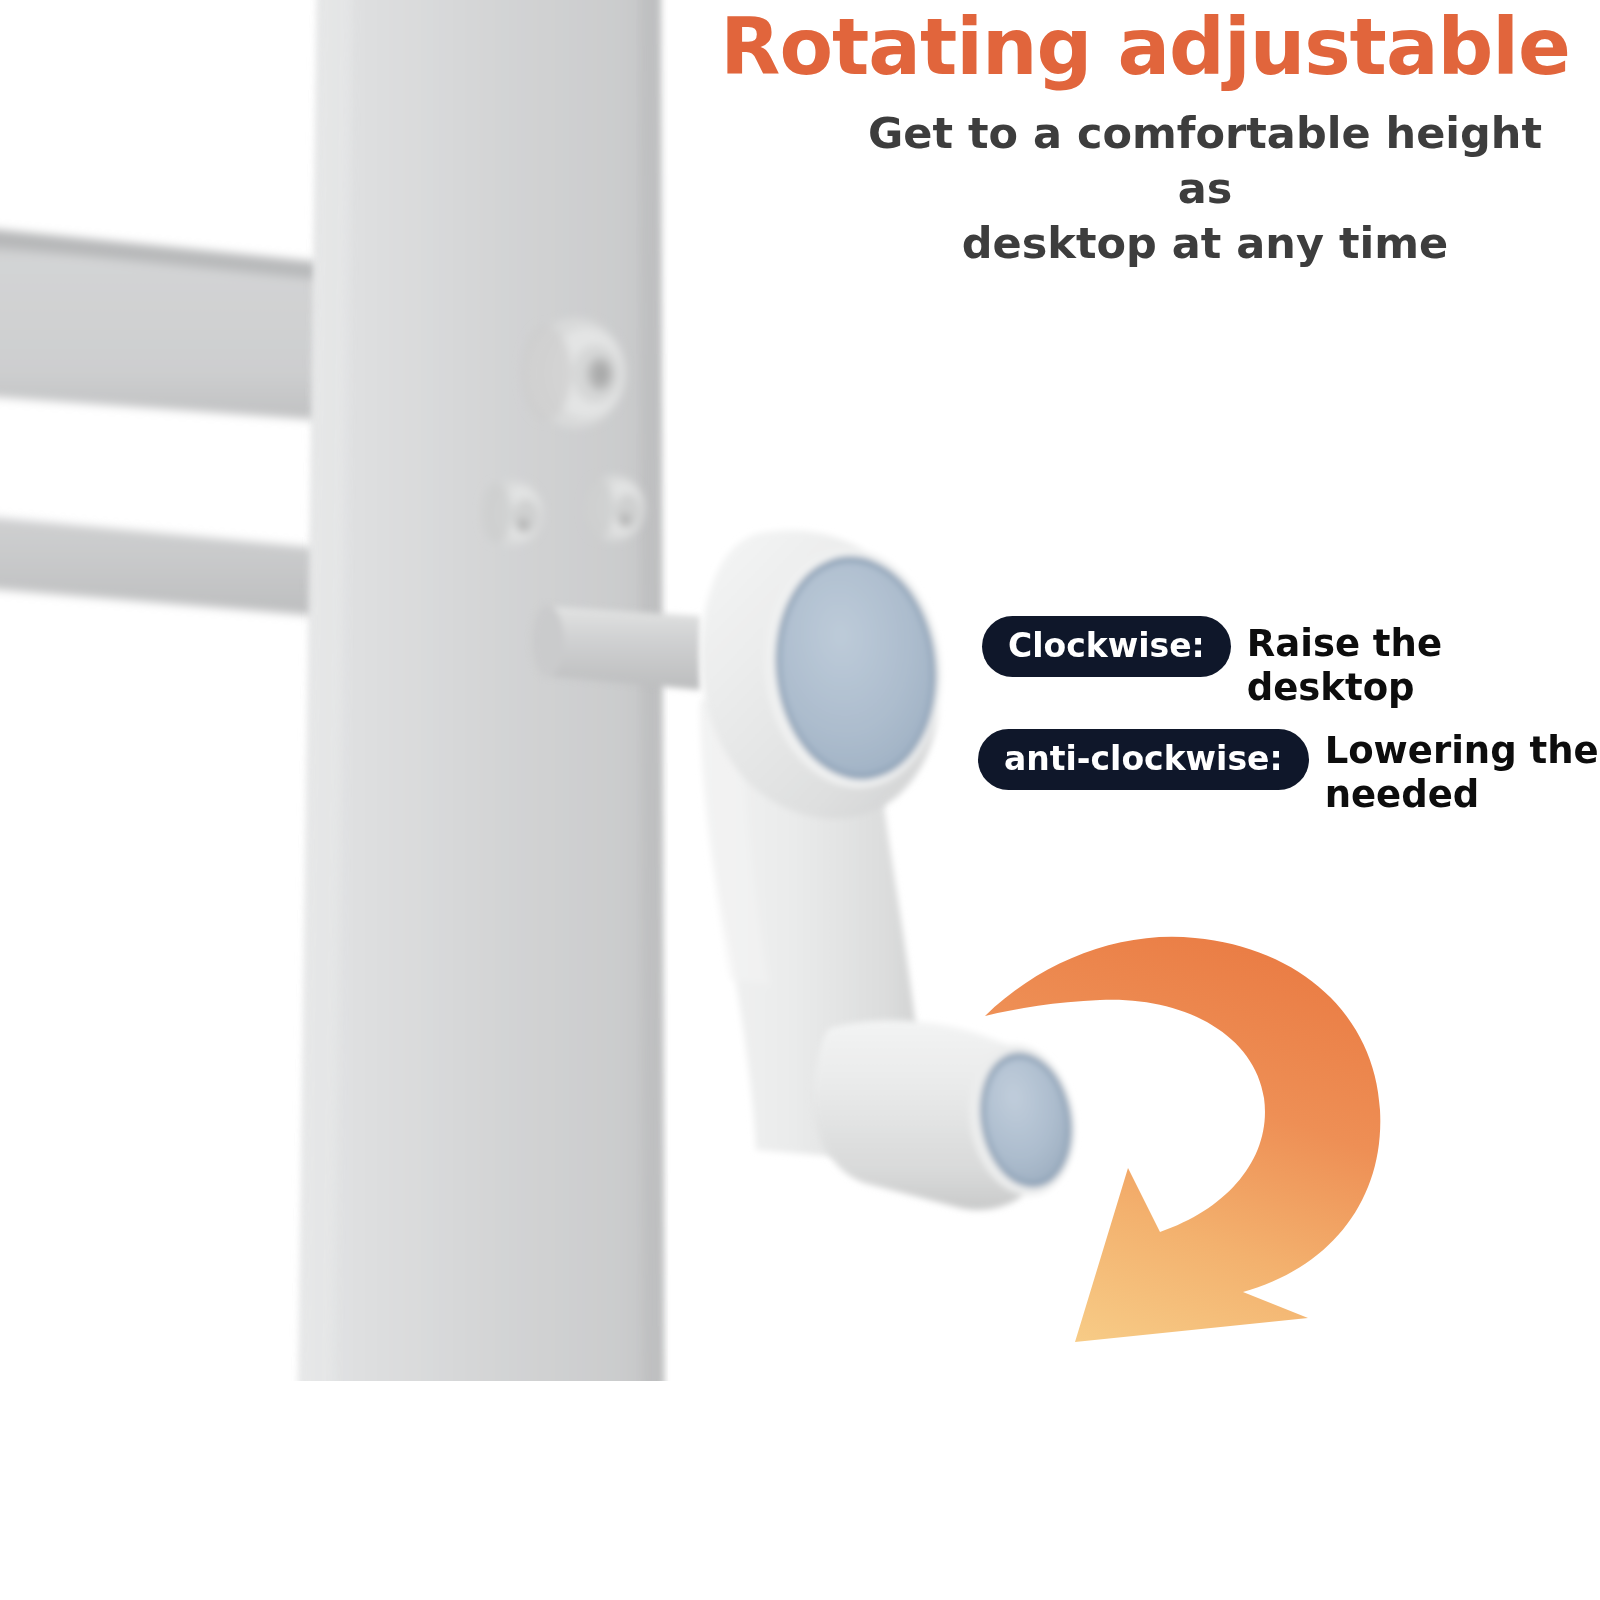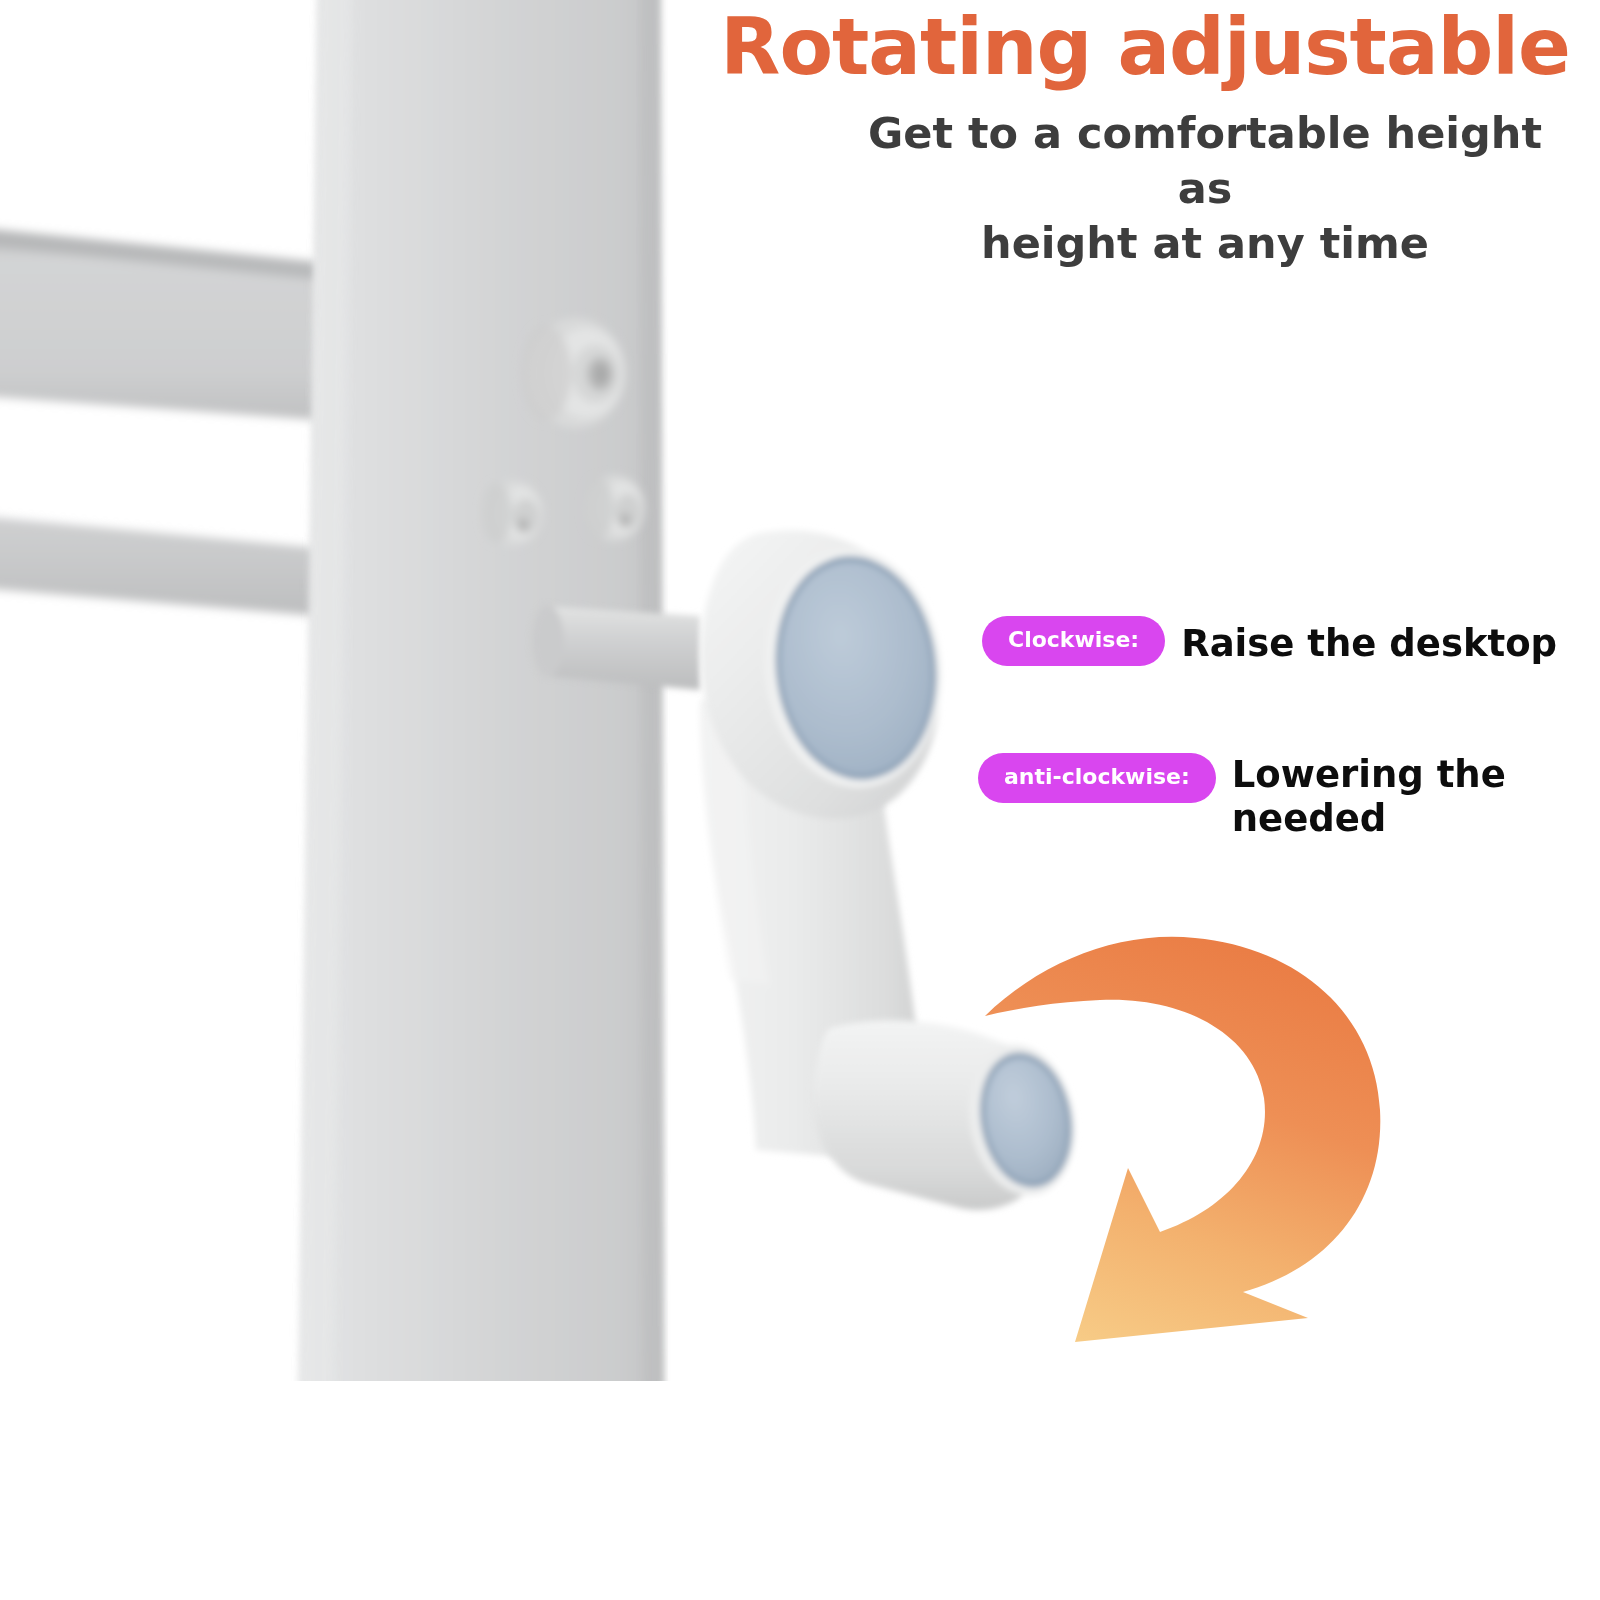--- a/index.html
+++ b/index.html
@@ -52,28 +52,28 @@
     text-align: center;
   }
 
   
   .callout {
     position: absolute;
     display: flex;
     align-items: flex-start;
   }
   #callout-cw  { left: 982px; top: 616px; }
-  #callout-ccw { left: 978px; top: 729px; margin-top: 24px; }
+  #callout-ccw { left: 978px; top: 729px; }
 
   .pill {
-    background: #d946ef;
+    background: #0f172a;
     color: #ffffff;
     font-family: "DejaVu Sans", sans-serif;
     font-weight: 700;
-    font-size: 22px;
+    font-size: 33px;
     line-height: 1;
     padding: 13px 26px 15px 26px;
     border-radius: 40px;
     white-space: nowrap;
     flex: 0 0 auto;
   }
   .callout-text {
     font-family: "DejaVu Sans", sans-serif;
     font-weight: 700;
     font-size: 37px;
@@ -254,21 +254,21 @@
                C 1230 1208, 1272 1156, 1264 1098
                C 1254 1032, 1180 996, 1100 1000
                C 1055 1002, 1018 1008, 985 1016 Z" fill="url(#arrowGrad)"></path>
     </g>
   </svg>
 
   <div class="headline-block">
     <div class="headline">Rotating adjustable</div>
     <div class="subhead">
       <span>Get to a comfortable height as</span><br>
-      <span>height at any time</span>
+      <span>desktop at any time</span>
     </div>
   </div>
 
   <div class="callout" id="callout-cw">
     <span class="pill">Clockwise:</span>
     <span class="callout-text">Raise the desktop</span>
   </div>
 
   <div class="callout" id="callout-ccw">
     <span class="pill">anti-clockwise:</span>

